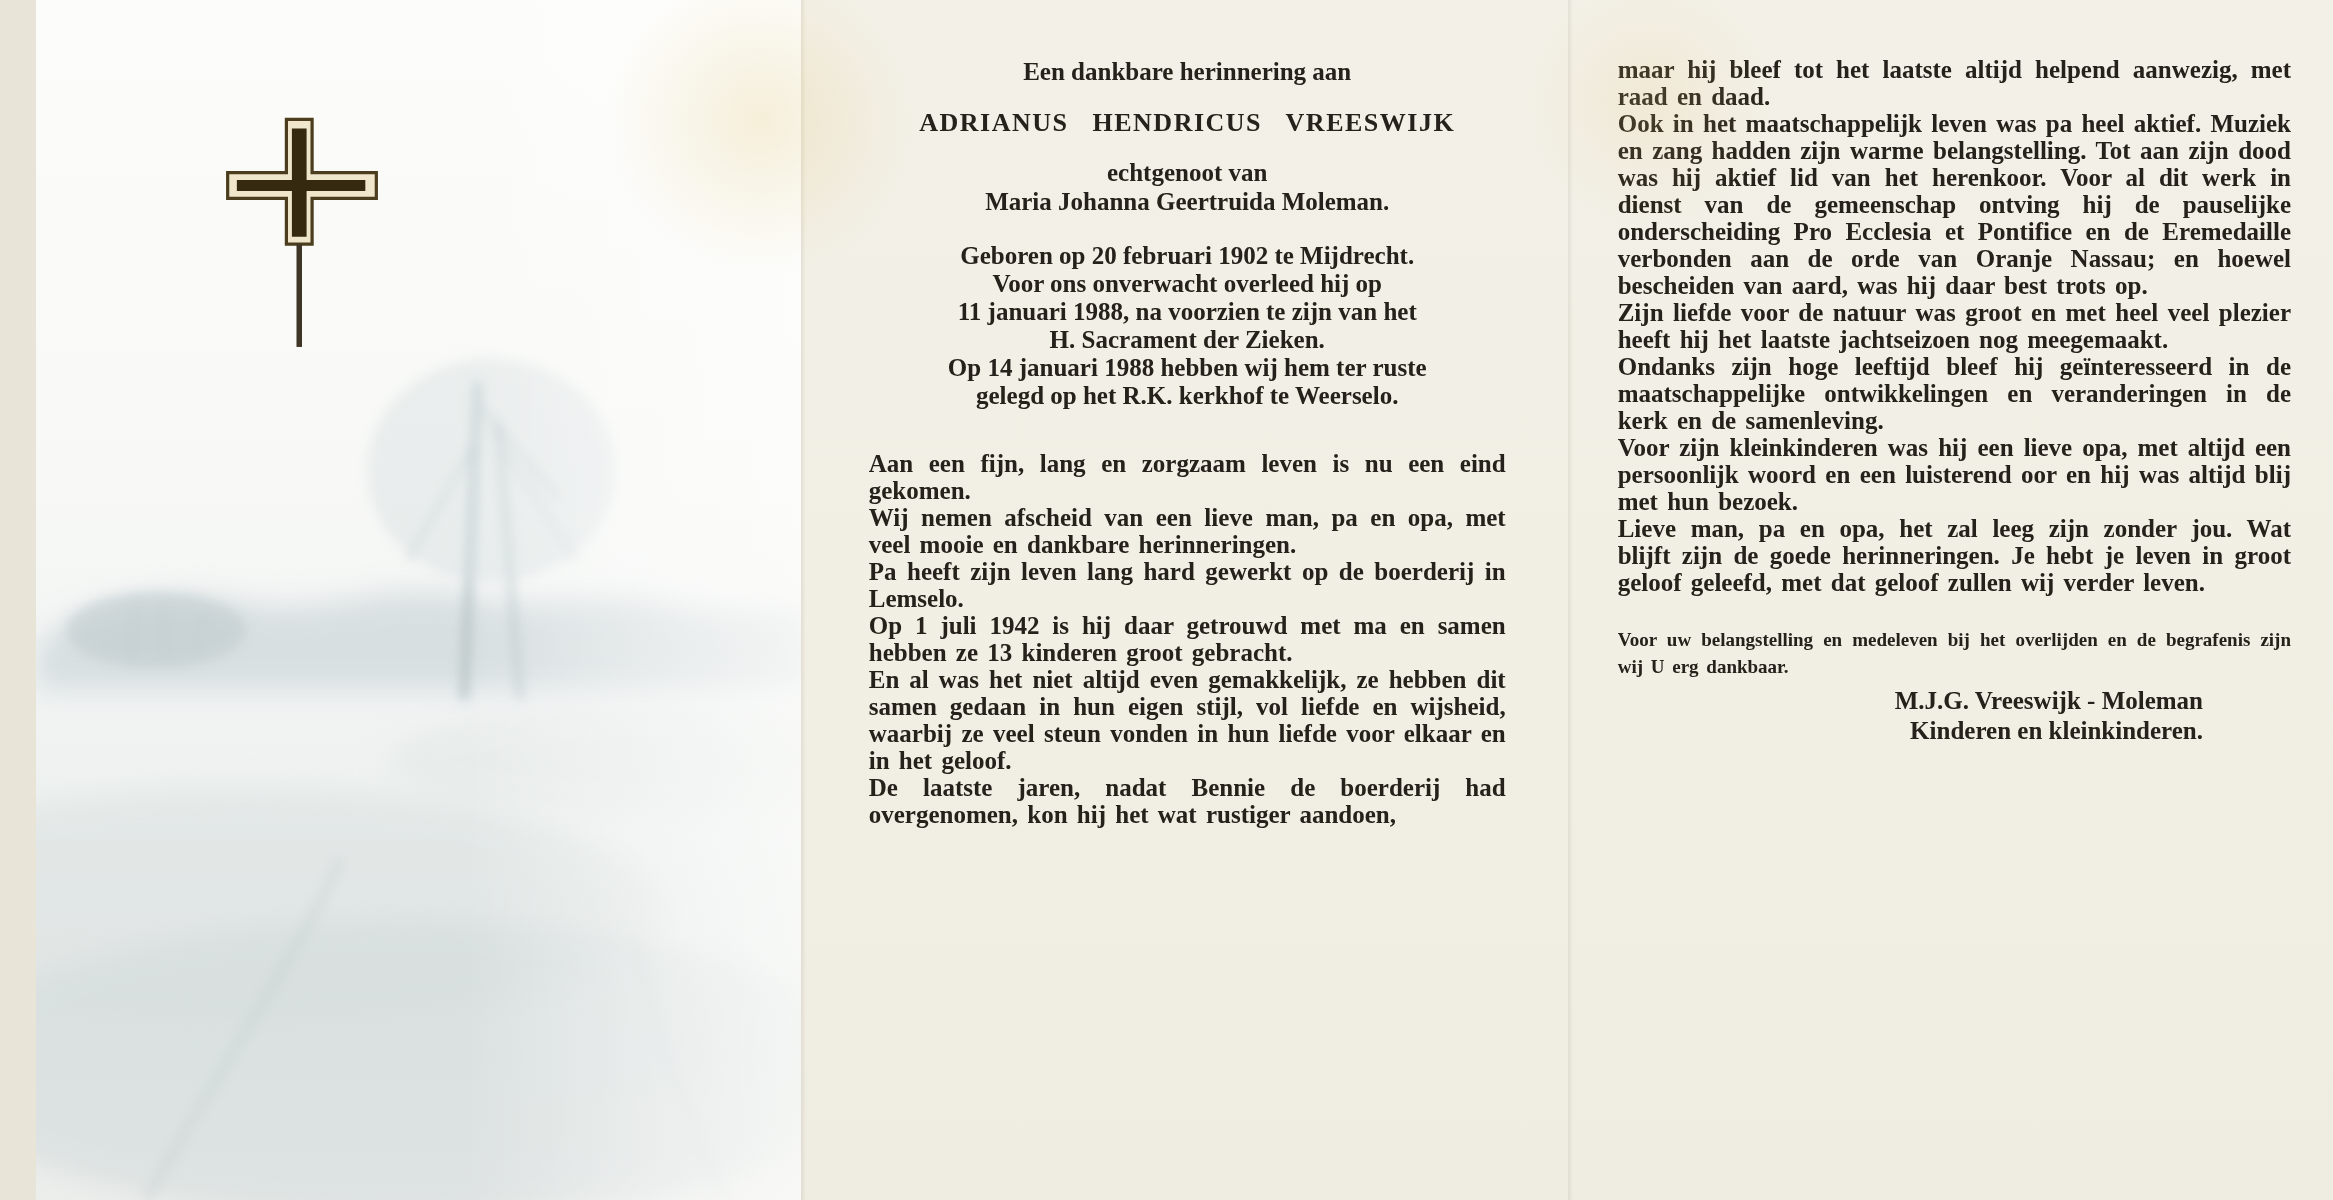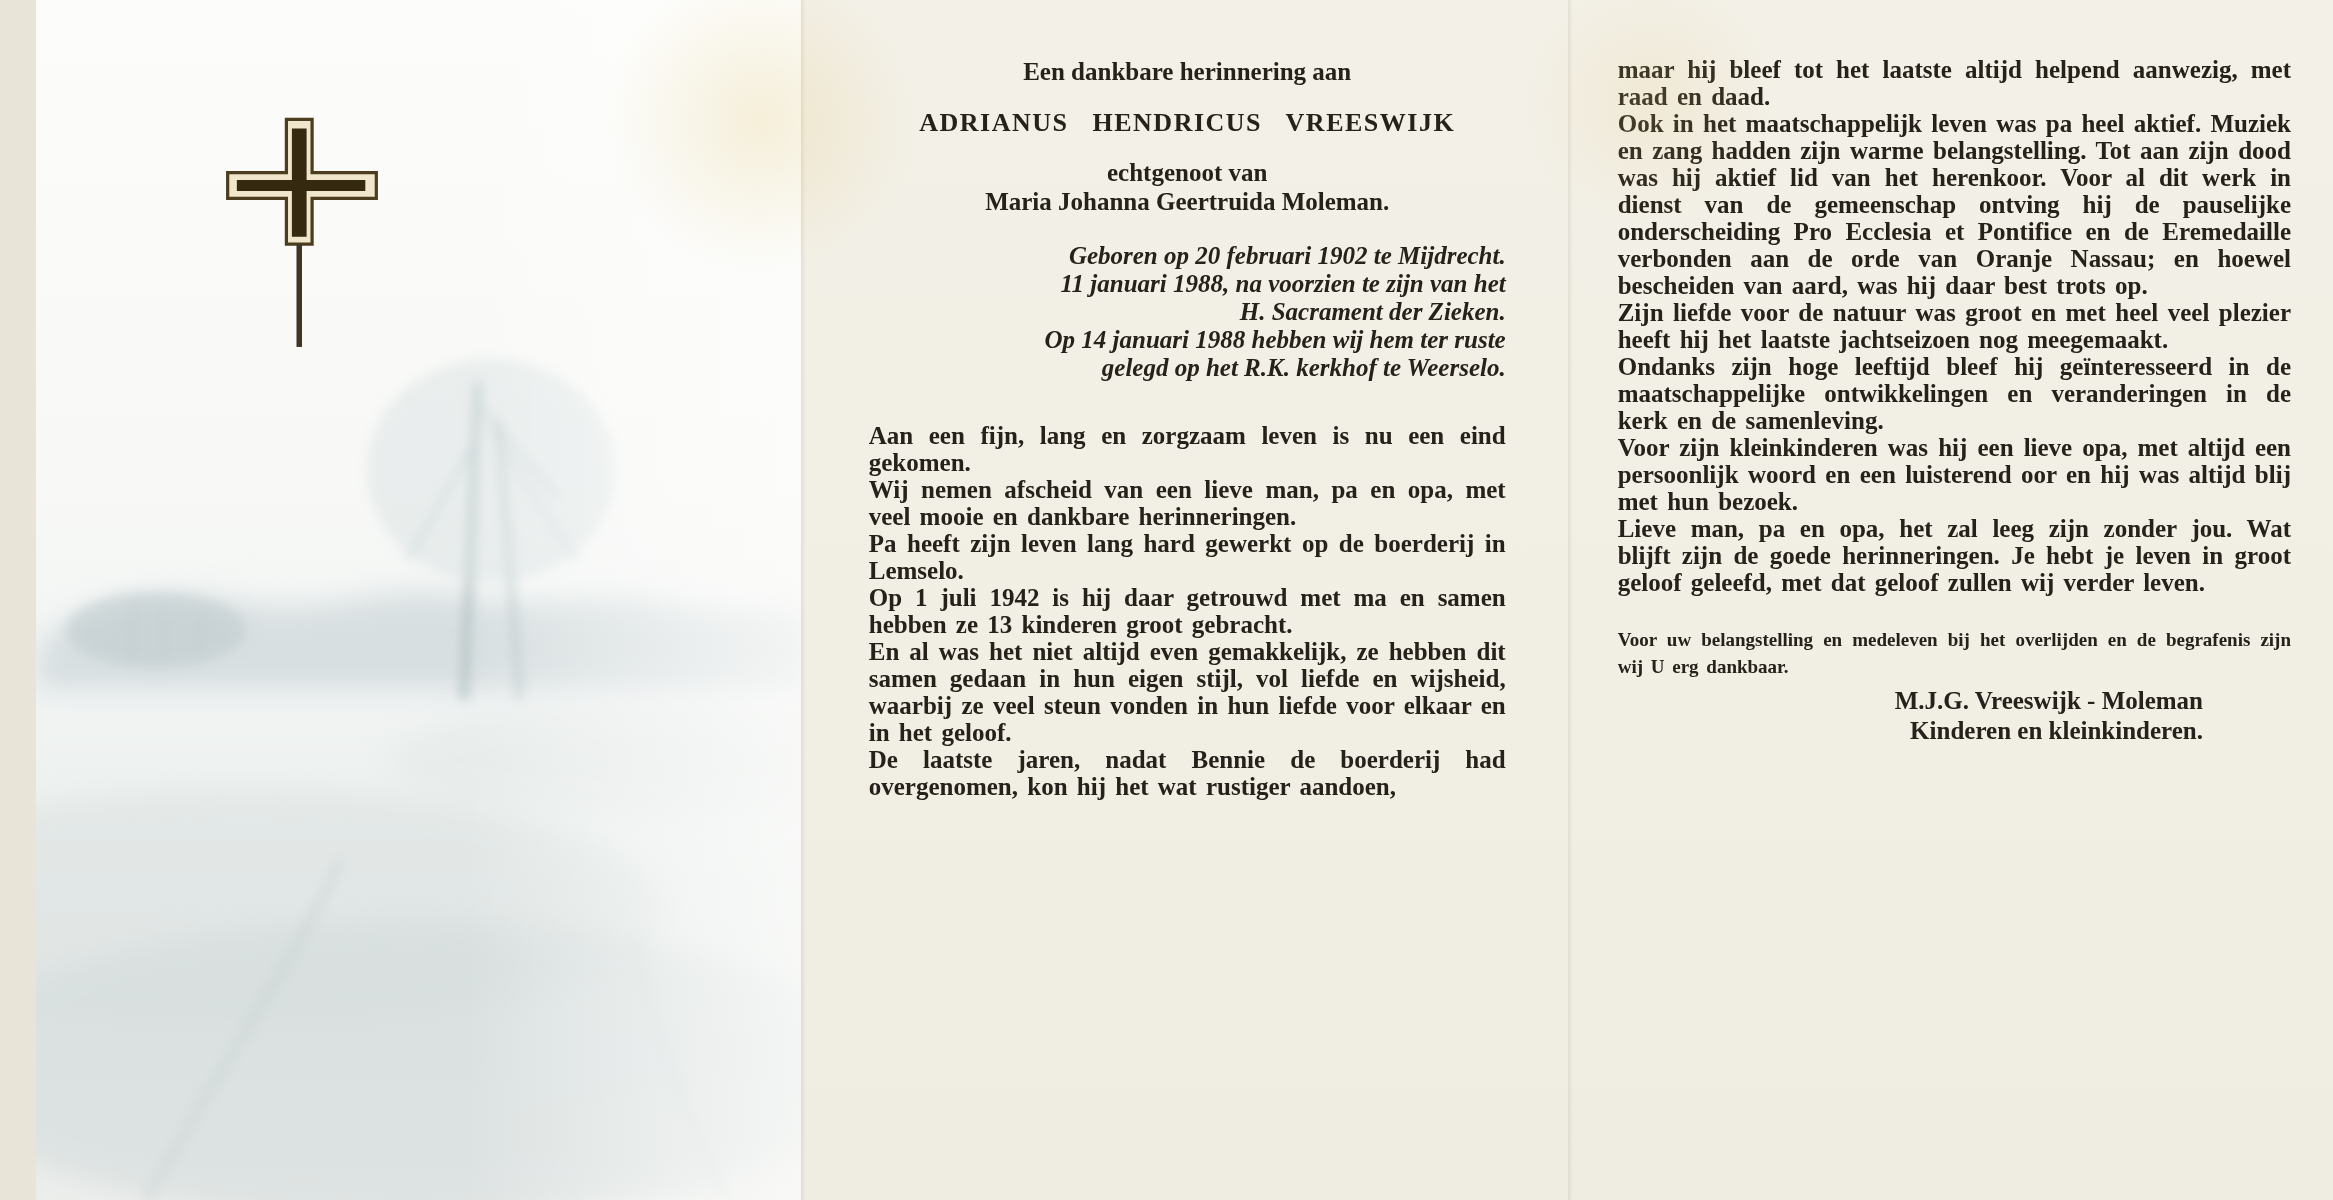--- a/index.html
+++ b/index.html
@@ -39,21 +39,21 @@
   .stain2 {
     position:absolute; left:1520px; top:-30px; width:260px; height:260px;
     background:radial-gradient(ellipse at center, rgba(226,203,130,0.18), rgba(226,203,130,0) 68%);
     pointer-events:none;
   }
 
   .intro  { text-align:center; font-size:25px; }
   .name   { text-align:center; font-size:26px; letter-spacing:1.5px; word-spacing:16px; margin-top:22px; white-space:nowrap; }
   .spouse { text-align:center; font-size:25px; line-height:29px; margin-top:20px; }
   .dates  { text-align:center; font-size:25px; line-height:28px; margin-top:26px; }
-  .dates .line { text-align:right;font-style:italic; }
+  .dates .line { text-align:center; }
 
   .bodytext { margin-top:40px; font-size:25px; line-height:27px; }
   .right-panel .bodytext { margin-top:0; }
   .bodytext .para { text-align:justify; word-spacing:3px; }
 
   .thanks {
     margin-top:30px; font-size:19px; line-height:27px;
     text-align:justify; word-spacing:3px;
   }
   .signature { margin-top:6px; font-size:25px; line-height:30px; text-align:right; padding-right:88px; }
@@ -118,20 +118,21 @@
 
   <div class="text-panel middle-panel">
     <div class="intro">Een dankbare herinnering aan</div>
     <div class="name">ADRIANUS HENDRICUS VREESWIJK</div>
     <div class="spouse">
       <div>echtgenoot van</div>
       <div>Maria Johanna Geertruida Moleman.</div>
     </div>
     <div class="dates">
         <div class="line">Geboren op 20 februari 1902 te Mijdrecht.</div>
+        <div class="line">Voor ons onverwacht overleed hij op</div>
         <div class="line">11 januari 1988, na voorzien te zijn van het</div>
         <div class="line">H. Sacrament der Zieken.</div>
         <div class="line">Op 14 januari 1988 hebben wij hem ter ruste</div>
         <div class="line">gelegd op het R.K. kerkhof te Weerselo.</div>
       </div>
     <div class="bodytext">
         <div class="para">Aan een fijn, lang en zorgzaam leven is nu een eind gekomen.</div>
         <div class="para">Wij nemen afscheid van een lieve man, pa en opa, met veel mooie en dankbare herinneringen.</div>
         <div class="para">Pa heeft zijn leven lang hard gewerkt op de boerderij in Lemselo.</div>
         <div class="para">Op 1 juli 1942 is hij daar getrouwd met ma en samen hebben ze 13 kinderen groot gebracht.</div>

